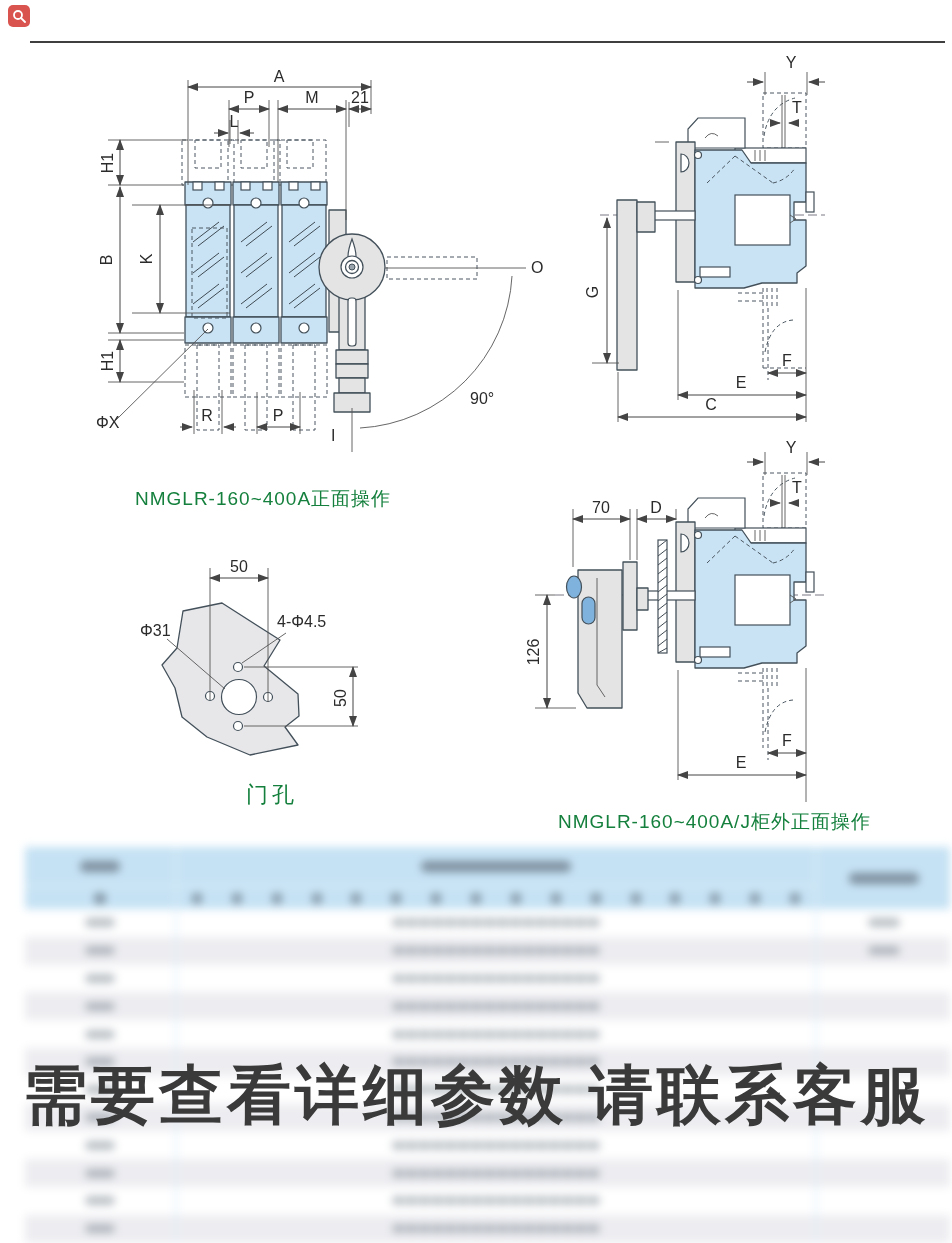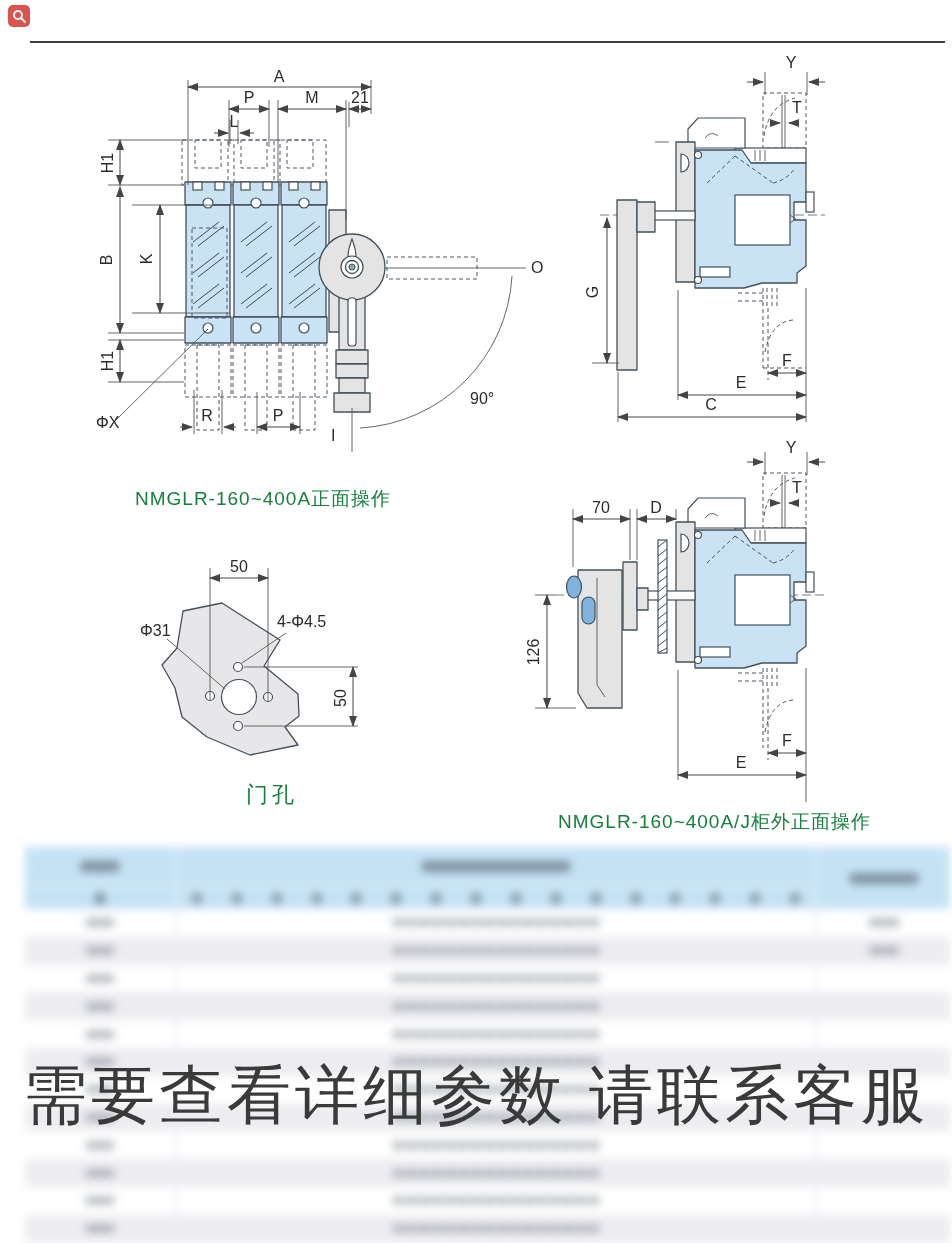--- a/index.html
+++ b/index.html
@@ -38,21 +38,21 @@
   .t-cell.short{height:22px;}
   .t-cell.row,.row{flex-direction:row;justify-content:space-around;display:flex;align-items:center;}
   .t-row{display:flex;height:27.8px;align-items:center;}
   .t-row.alt{background:var(--table-row-alt,#ededf1);}
   .t-bc{display:flex;align-items:center;justify-content:center;height:100%;}
   .blob{background:#4f5a66;opacity:.6;border-radius:5px;height:11px;flex:none;}
   .blob.b{background:#7e8892;opacity:.55;height:9px;}
   .w10{width:10px;}.w12{width:12px;}.w13{width:13px;}.w30{width:30px;}
   .w32{width:32px;}.w40{width:40px;}.w70{width:70px;}.w150{width:150px;}
   .overlay-text{position:absolute;left:0;top:1052px;width:100%;text-align:center;
-    font-size:64px;letter-spacing:4px;font-weight:400;color:var(--overlay-text-color,#3a3a3a);white-space:nowrap;}
+    font-size:64px;letter-spacing:4px;font-weight:700;color:var(--overlay-text-color,#3a3a3a);white-space:nowrap;}
 </style>
 </head>
 <body>
 
 <div class="page">
 
   <span class="title-icon">
     <svg width="14" height="14" viewBox="0 0 14 14">
       <circle cx="6" cy="6" r="4" fill="none" stroke="#fff" stroke-width="1.8"></circle>
       <line x1="9" y1="9" x2="13" y2="13" stroke="#fff" stroke-width="1.8" stroke-linecap="round"></line>

